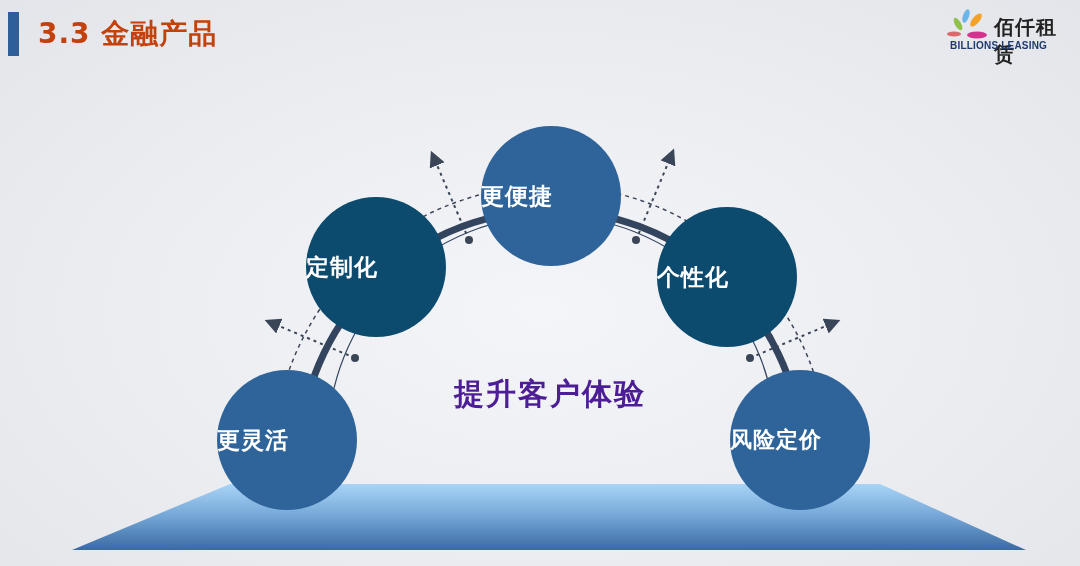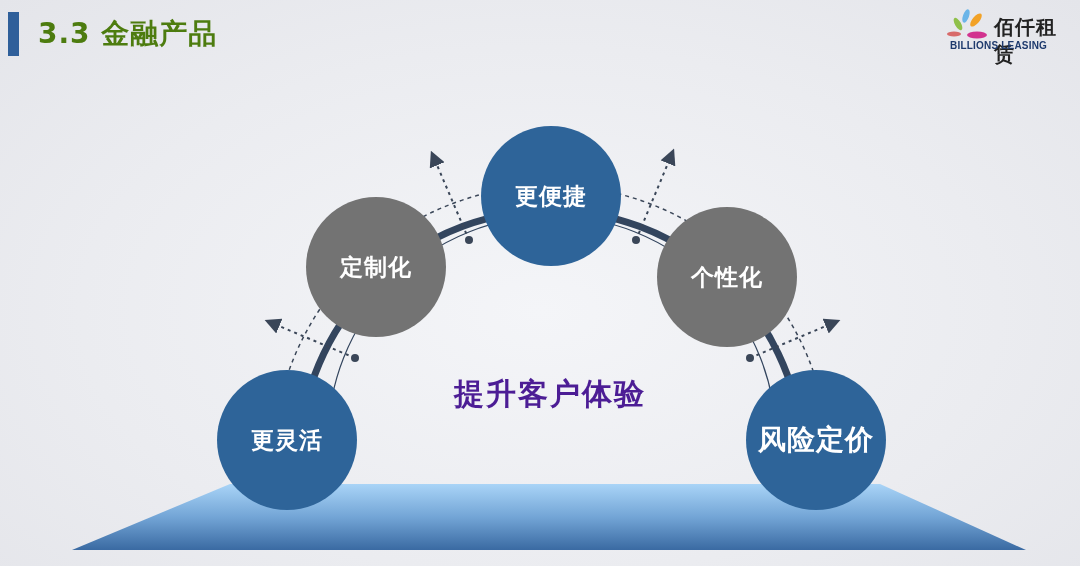--- a/index.html
+++ b/index.html
@@ -5,39 +5,39 @@
     html, body { margin:0; padding:0; }
     body {
       width:1080px; height:566px; overflow:hidden; position:relative;
       background: radial-gradient(ellipse at 50% 55%, #f4f5f8 0%, #ebecf0 60%, #e4e5ea 100%);
       font-family: "DejaVu Sans", "Liberation Sans", sans-serif;
     }
     .title-bar {
       position:absolute; left:8px; top:12px; width:11px; height:44px; background:#2f5f9a;
     }
     .title {
-      position:absolute; left:38px; top:14px; font-size:28px; font-weight:bold; color:#4d7c0f;
+      position:absolute; left:38px; top:14px; font-size:28px; font-weight:bold; color:#c2410c;
       letter-spacing:1px; line-height:40px;
     }
     .logo { position:absolute; left:944px; top:8px; width:132px; height:50px; }
     .logo-cn {
       position:absolute; left:50px; top:6px; font-size:20px; font-weight:bold; color:#222; letter-spacing:1px;
     }
     .logo-en {
       position:absolute; left:6px; top:32px; font-size:10px; font-weight:bold; color:#1e3a6d; letter-spacing:0.2px; white-space:nowrap;
       font-family: "Liberation Sans", sans-serif;
     }
     svg.diagram { position:absolute; left:0; top:0; }
     .node {
       position:absolute; width:140px; height:140px; border-radius:50%;
-      display:flex; align-items:center; justify-content:center;
+      display:flex; align-items:center; justify-content:flex-start;
       color:#fff; font-weight:bold; font-size:23px; letter-spacing:1px;
     }
     .node.dark { background:#2e6499; }
-    .node.light { background:#737373; }
+    .node.light { background:#0c4a6e; }
     .center-label {
       position:absolute; left:430px; top:374px; width:240px; text-align:center;
       font-size:30px; font-weight:bold; color:#4c1d95; letter-spacing:2px;
     }
   </style>
 </head>
 <body>
 
 <div class="title-bar"></div>
 <div class="title">3.3 金融产品</div>
@@ -93,17 +93,17 @@
 </div>
 <div class="node light" style="left:306px;top:197px;">
   <span>定制化</span>
 </div>
 <div class="node dark" style="left:481px;top:126px;">
   <span>更便捷</span>
 </div>
 <div class="node light" style="left:657px;top:207px;">
   <span>个性化</span>
 </div>
-<div class="node dark" style="left:746px;top:370px;font-size:28px;">
+<div class="node dark" style="left:730px;top:370px;font-size:22px;">
   <span>风险定价</span>
 </div>
 
 <div class="center-label">提升客户体验</div>
 
 </body></html>

